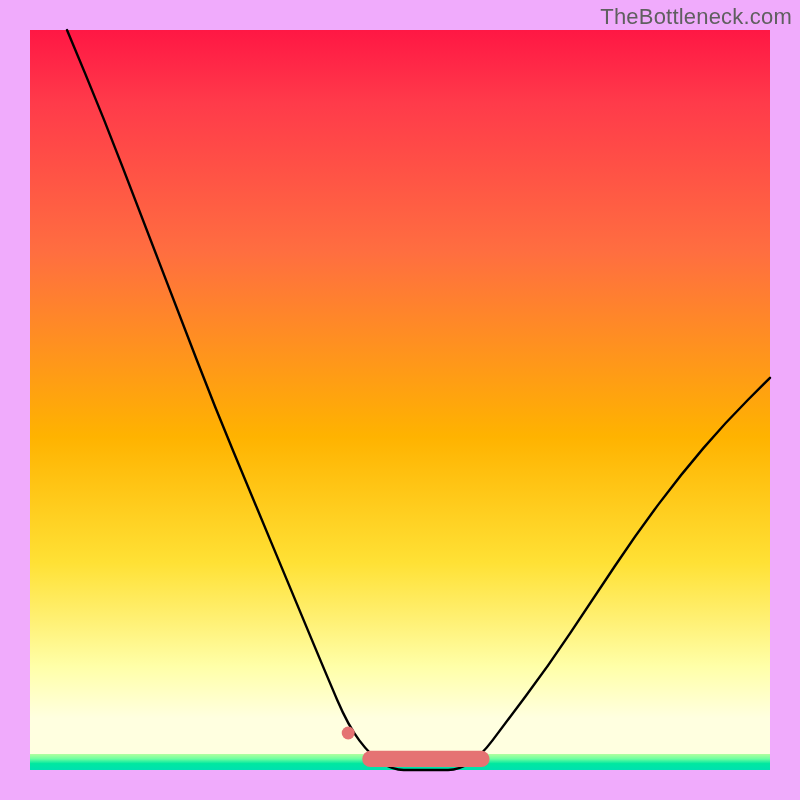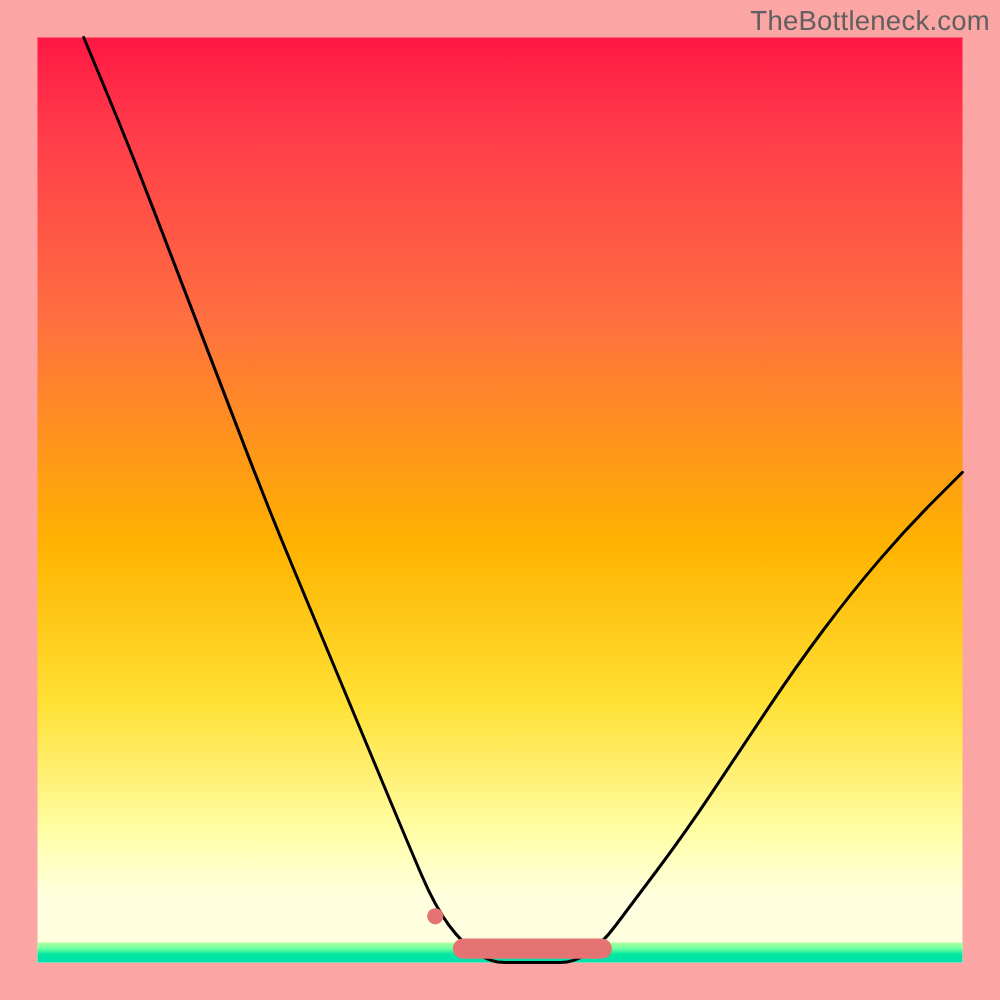--- a/index.html
+++ b/index.html
@@ -9,21 +9,21 @@
     height: 800px;
     background: #000;
     overflow: hidden;
   }
   .frame {
     position: absolute;
     left: 0;
     top: 0;
     width: 800px;
     height: 800px;
-    background: #fca5a5;
+    background: #f0abfc;
   }
   .plot {
     position: absolute;
     left: 30px;
     top: 30px;
     width: 740px;
     height: 740px;
     
     background: linear-gradient(to bottom,
       #ff1744 0%,

